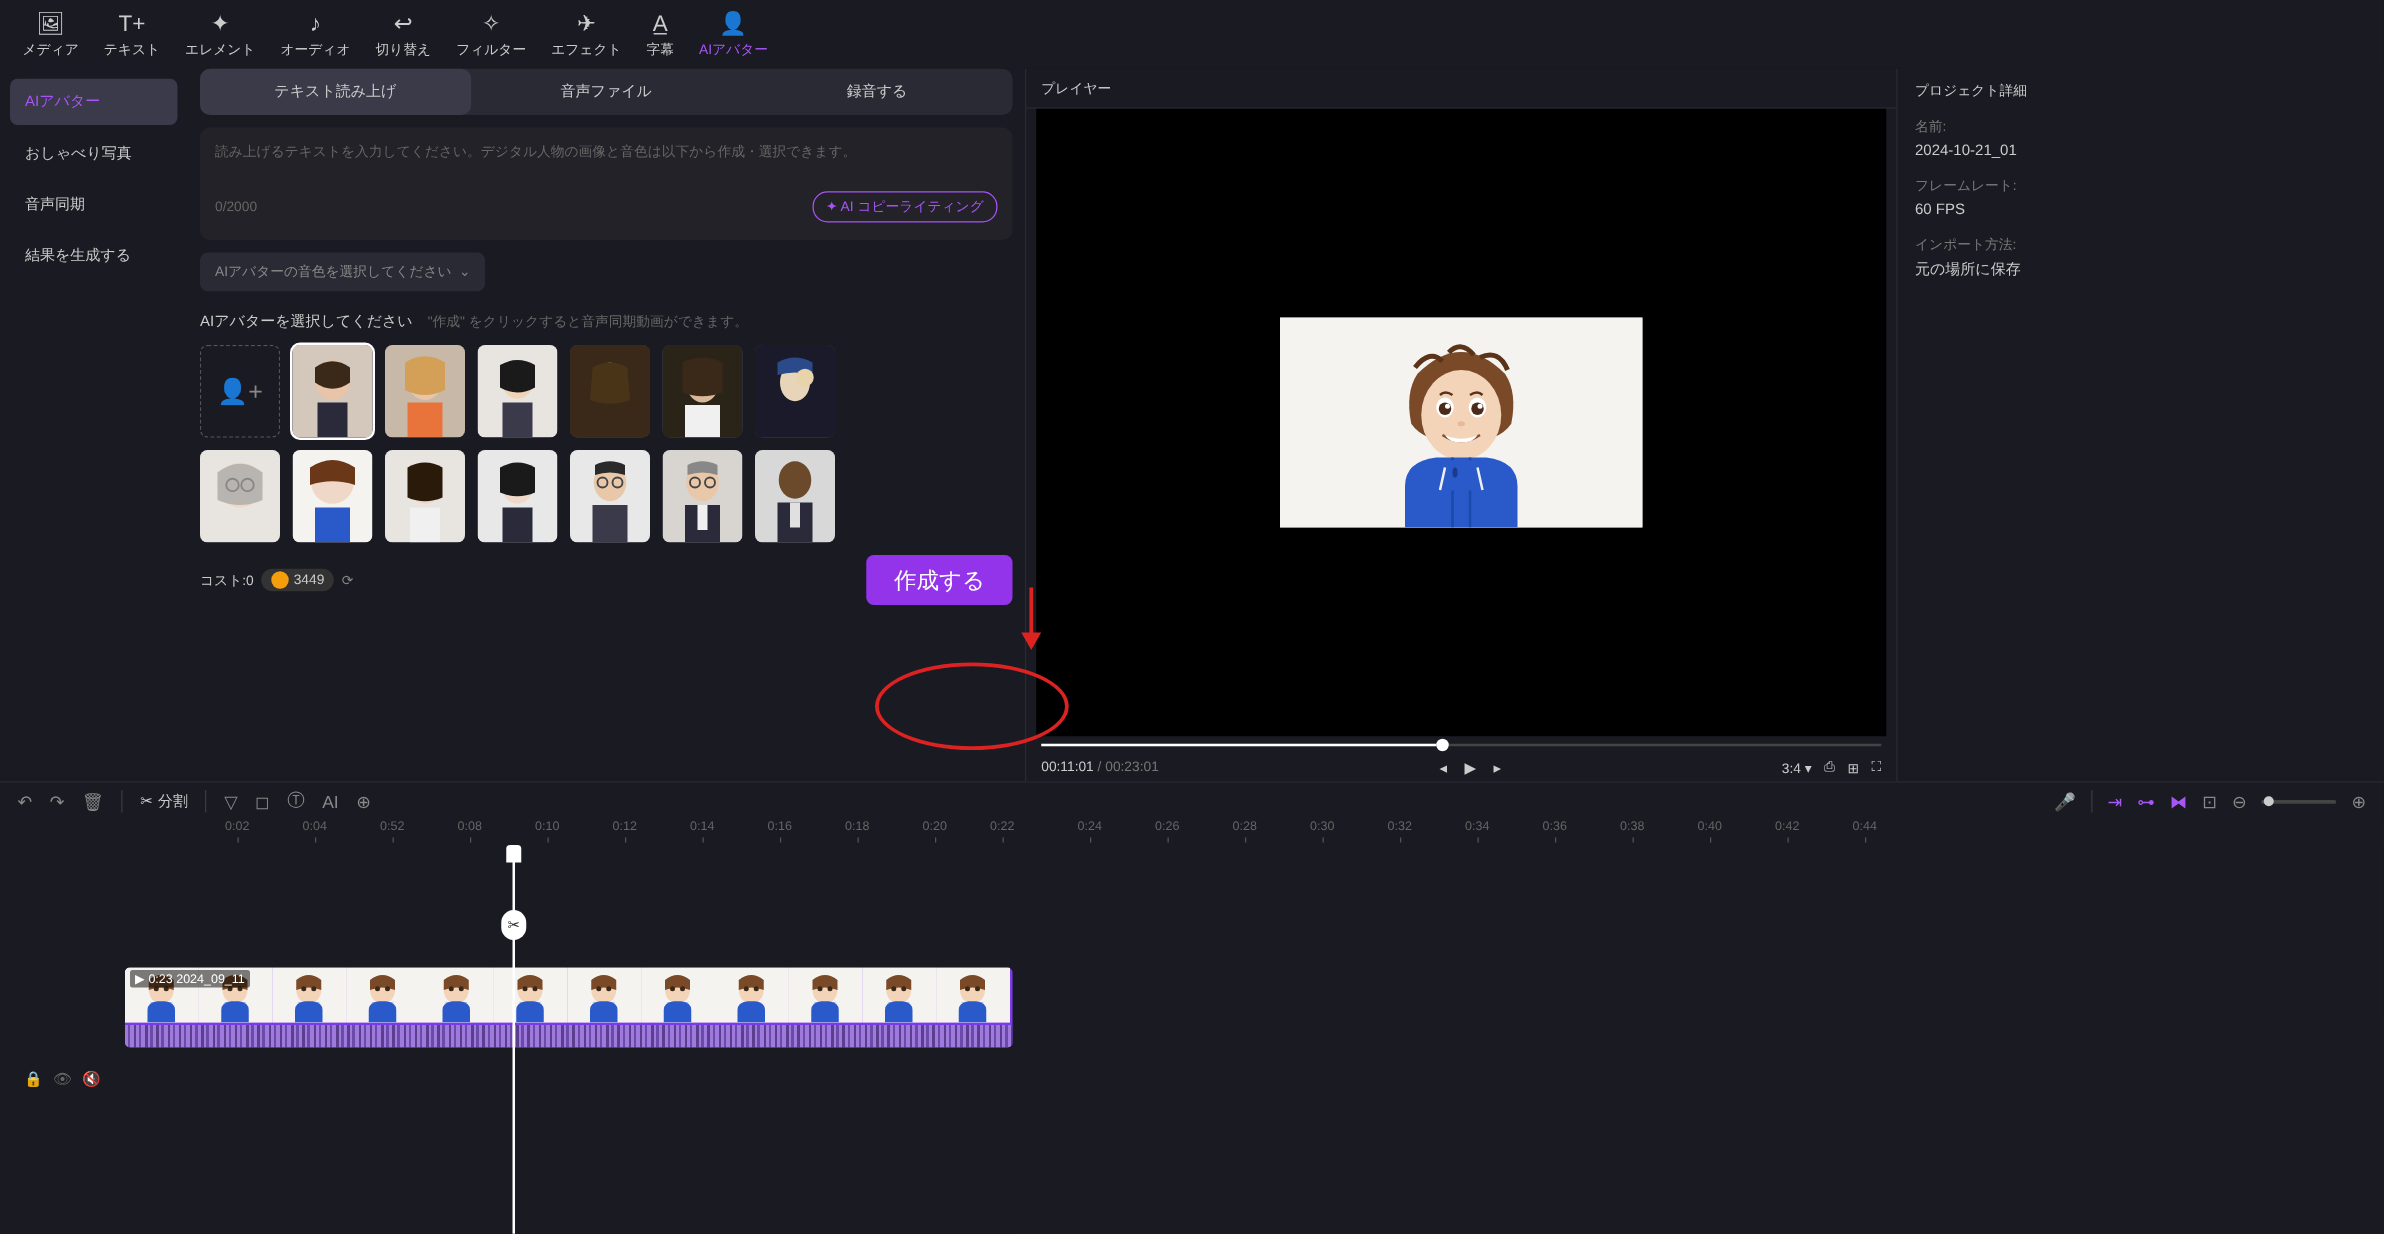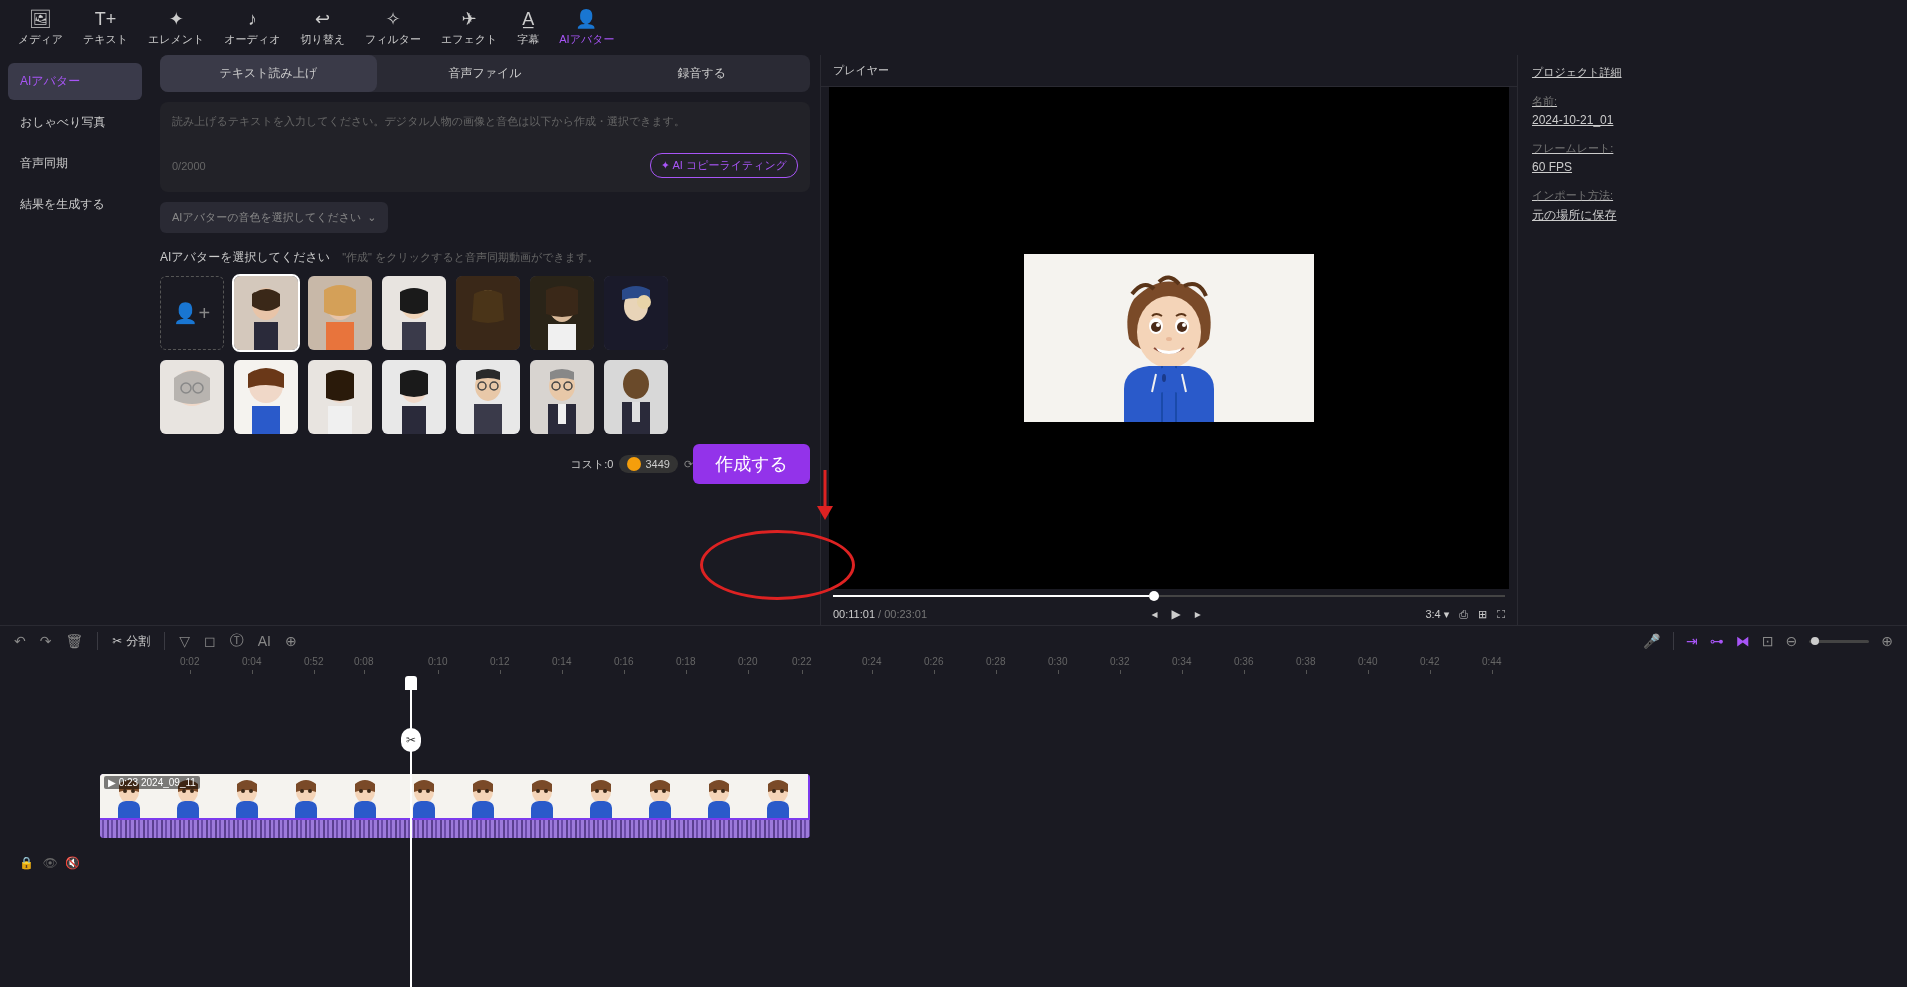--- a/index.html
+++ b/index.html
@@ -34,21 +34,21 @@
 .voice-select { background: #2a2a34; padding: 8px 12px; border-radius: 6px; color: #888; font-size: 11px; cursor: pointer; display: inline-flex; align-items: center; gap: 6px; margin-bottom: 16px; }
 .section-header { display: flex; align-items: center; gap: 12px; margin-bottom: 10px; }
 .section-title { font-size: 12px; }
 .section-hint { font-size: 11px; color: #666; }
 .avatar-grid { display: grid; grid-template-columns: repeat(8, 64px); gap: 10px; }
 .avatar-item { width: 64px; height: 74px; border-radius: 6px; background: #445; cursor: pointer; display: flex; align-items: center; justify-content: center; overflow: hidden; }
 .avatar-item.add { background: transparent; border: 1px dashed #555; color: #888; font-size: 20px; }
 .avatar-item.selected { outline: 2px solid #fff; }
 .avatar-item svg { width: 100%; height: 100%; }
 
-.bottom-bar { display: flex; align-items: center; justify-content: flex-end; padding: 10px 0; }
+.bottom-bar { display: flex; align-items: center; justify-content: space-between; padding: 10px 0; gap: 32px; }
 .cost-info { display: flex; align-items: center; gap: 6px; font-size: 11px; }
 .credit-badge { background: #333; padding: 2px 8px; border-radius: 10px; display: flex; align-items: center; gap: 4px; }
 .credit-badge .dot { width: 14px; height: 14px; background: #f59e0b; border-radius: 50%; display: inline-block; }
 .refresh-icon { cursor: pointer; color: #888; }
 .create-btn { background: #9333ea; color: #fff; padding: 8px 22px; border-radius: 6px; cursor: pointer; font-size: 18px; border: none; }
 
 
 .red-circle { position: absolute; border: 3px solid #d22; border-radius: 50%; pointer-events: none; }
 .red-arrow { position: absolute; pointer-events: none; }
 
@@ -62,21 +62,21 @@
 .progress-fill { height: 2px; background: #fff; width: 47%; }
 .progress-knob { width: 10px; height: 10px; background: #fff; border-radius: 50%; position: absolute; top: -4px; left: 47%; }
 .controls-row { display: flex; align-items: center; padding: 4px 12px; gap: 10px; }
 .time-text { font-size: 11px; }
 .time-text .total { color: #777; }
 .controls-center { margin-left: auto; margin-right: auto; display: flex; gap: 14px; align-items: center; }
 .ctrl-icon { cursor: pointer; color: #ccc; }
 .controls-right { display: flex; gap: 10px; align-items: center; font-size: 11px; }
 
 
-.details-panel { width: 390px; border-left: 1px solid #2a2a32; padding: 10px 14px; text-decoration: underline; }
+.details-panel { width: 390px; border-left: 1px solid #2a2a32; padding: 10px 14px; }
 .details-header { font-size: 11px; margin-bottom: 14px; }
 .detail-label { color: #777; font-size: 11px; margin-bottom: 4px; }
 .detail-value { font-size: 12px; margin-bottom: 14px; }
 
 
 .timeline-toolbar { display: flex; align-items: center; padding: 6px 14px; background: #1a1a22; border-top: 1px solid #2a2a32; gap: 14px; }
 .tl-sep { width: 1px; height: 18px; background: #3a3a42; }
 .tl-icon { cursor: pointer; color: #888; font-size: 14px; }
 .tl-icon.accent { color: #a855f7; }
 .split-btn { display: flex; align-items: center; gap: 4px; color: #ccc; cursor: pointer; }
@@ -393,21 +393,21 @@
         <div class="zoom-knob"></div>
       </div>
     <span class="tl-icon">⊕</span>
   </div>
 </div>
 
 <div class="ruler" id="ruler">
     <div class="ruler-tick" style="left: 20px;">0:02</div>
     <div class="ruler-tick" style="left: 82px;">0:04</div>
     <div class="ruler-tick" style="left: 144px;">0:52</div>
-    <div class="ruler-tick" style="left: 194px;">0:08</div>
+    <div class="ruler-tick" style="left: 206px;">0:08</div>
     <div class="ruler-tick" style="left: 268px;">0:10</div>
     <div class="ruler-tick" style="left: 330px;">0:12</div>
     <div class="ruler-tick" style="left: 392px;">0:14</div>
     <div class="ruler-tick" style="left: 454px;">0:16</div>
     <div class="ruler-tick" style="left: 516px;">0:18</div>
     <div class="ruler-tick" style="left: 578px;">0:20</div>
     <div class="ruler-tick" style="left: 632px;">0:22</div>
     <div class="ruler-tick" style="left: 702px;">0:24</div>
     <div class="ruler-tick" style="left: 764px;">0:26</div>
     <div class="ruler-tick" style="left: 826px;">0:28</div>

